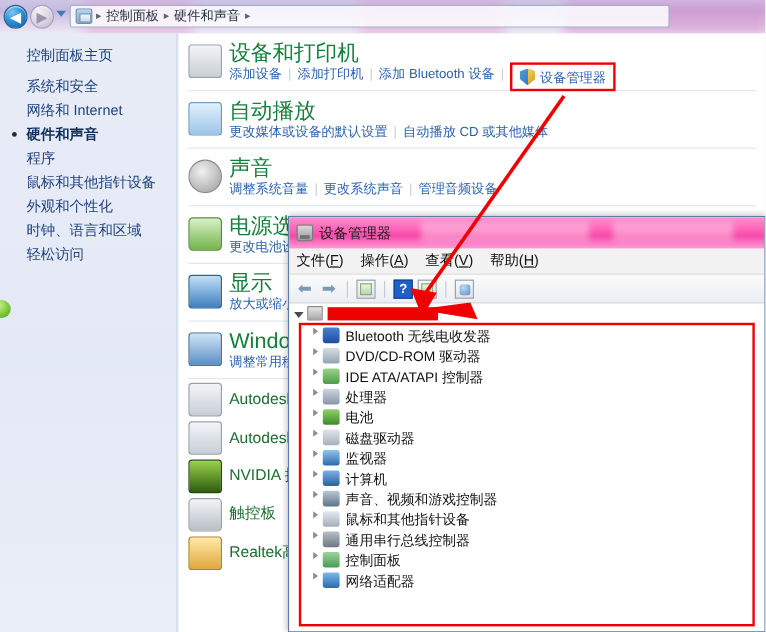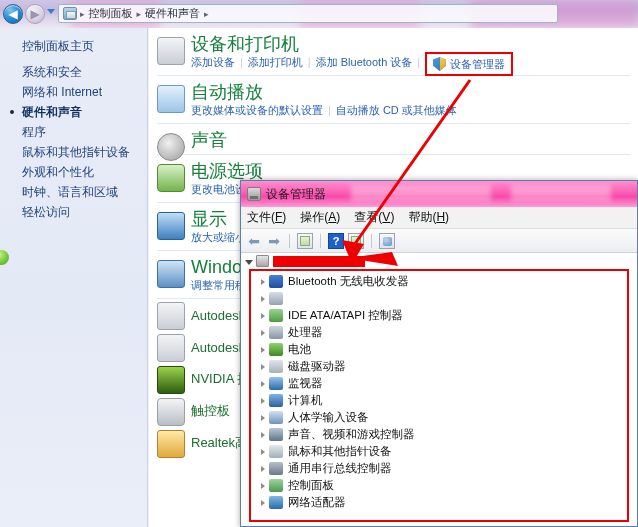--- a/index.html
+++ b/index.html
@@ -281,21 +281,21 @@
   .redact {
     background: #ee0000; height: 11px; width: 92px;
   }
   #dm-tree {
     position: absolute; left: 8px; top: 16px; right: 8px; bottom: 4px;
     border: 2px solid #ee0000;
     padding: 2px 0 0 10px;
     overflow: hidden;
   }
   .node {
-    height: 17px; display: flex; align-items: center;
+    height: 17px; display: flex; align-items: flex-start;
     white-space: nowrap;
   }
   .node .tri-s {
     width: 0; height: 0; margin-right: 4px; flex: none;
     border-top: 3.5px solid transparent; border-bottom: 3.5px solid transparent;
     border-left: 4.5px solid #8d8d8d;
   }
   .node .n-ico {
     width: 14px; height: 13px; flex: none; margin-right: 5px;
     border-radius: 2px;
@@ -388,20 +388,23 @@
       <div class="cat-title">自动播放</div>
       <div class="cat-links">
         <span class="lnk">更改媒体或设备的默认设置</span><span class="pipe">|</span><span class="lnk">自动播放 CD 或其他媒体</span>
       </div>
     </div>
     <div class="cat-divider"></div>
 
     <div class="cat">
       <span class="cat-icon ic-sound"></span>
       <div class="cat-title">声音</div>
+      <div class="cat-links">
+        <span class="lnk">调整系统音量</span><span class="pipe">|</span><span class="lnk">更改系统声音</span><span class="pipe">|</span><span class="lnk">管理音频设备</span>
+      </div>
     </div>
     <div class="cat-divider"></div>
 
     <div class="cat">
       <span class="cat-icon ic-power"></span>
       <div class="cat-title">电源选项</div>
       <div class="cat-links">
         <span class="lnk">更改电池设置</span><span class="pipe">|</span><span class="lnk">更改电源按钮的功能</span><span class="pipe">|</span><span class="lnk">唤醒计算机时需要密码</span><span class="pipe">|</span><span class="lnk">更改计算机睡眠时间</span><span class="pipe">|</span><span class="lnk">调整屏幕亮度</span>
       </div>
     </div>
@@ -490,20 +493,21 @@
 
       <div id="dm-tree">
         <div class="node">
           <span class="tri-s"></span>
           <span class="n-ico ico-bt"></span>
           <span class="n-lbl">Bluetooth 无线电收发器</span>
         </div>
         <div class="node">
           <span class="tri-s"></span>
           <span class="n-ico ico-dvd"></span>
+          <span class="n-lbl">DVD/CD-ROM 驱动器</span>
         </div>
         <div class="node">
           <span class="tri-s"></span>
           <span class="n-ico ico-ide"></span>
           <span class="n-lbl">IDE ATA/ATAPI 控制器</span>
         </div>
         <div class="node">
           <span class="tri-s"></span>
           <span class="n-ico ico-cpu"></span>
           <span class="n-lbl">处理器</span>
@@ -520,25 +524,20 @@
         </div>
         <div class="node">
           <span class="tri-s"></span>
           <span class="n-ico ico-mon"></span>
           <span class="n-lbl">监视器</span>
         </div>
         <div class="node">
           <span class="tri-s"></span>
           <span class="n-ico ico-comp"></span>
           <span class="n-lbl">计算机</span>
-        </div>
-        <div class="node">
-          <span class="tri-s"></span>
-          <span class="n-ico ico-hid"></span>
-          <span class="n-lbl">人体学输入设备</span>
         </div>
         <div class="node">
           <span class="tri-s"></span>
           <span class="n-ico ico-snd"></span>
           <span class="n-lbl">声音、视频和游戏控制器</span>
         </div>
         <div class="node">
           <span class="tri-s"></span>
           <span class="n-ico ico-mouse"></span>
           <span class="n-lbl">鼠标和其他指针设备</span>

